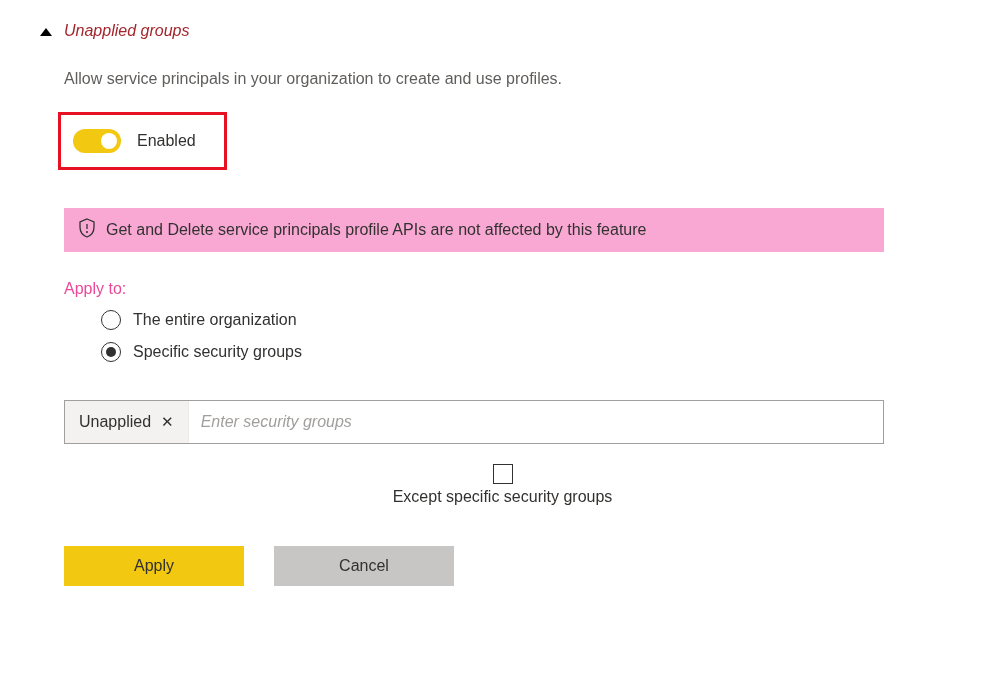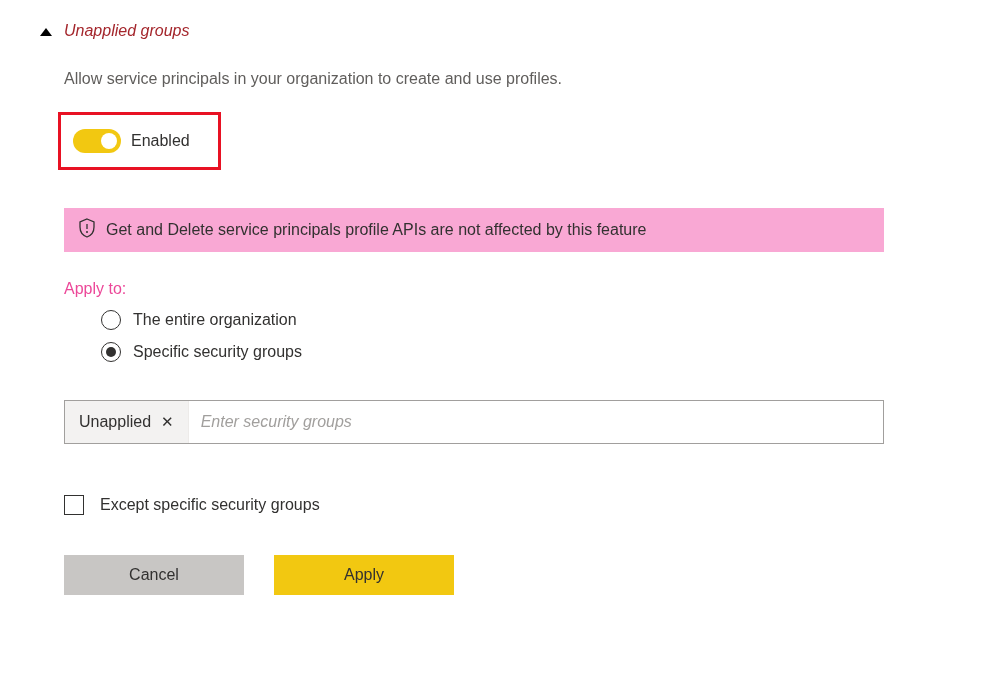--- a/index.html
+++ b/index.html
@@ -49,21 +49,21 @@
       font-size: 16px;
       margin-top: 28px;
       line-height: 1.4;
     }
     .highlight-box {
       border: 3px solid #e81123;
       display: inline-flex;
       align-items: center;
       padding: 14px 28px 14px 12px;
       margin-top: 22px;
-      gap: 10px;
+      gap: 16px;
       margin-left: -6px;
     }
     .toggle {
       width: 48px;
       height: 24px;
       border-radius: 12px;
       background: #f2c811;
       position: relative;
       cursor: pointer;
     }
@@ -163,23 +163,24 @@
       color: #a19f9d;
       font-size: 16px;
       display: flex;
       align-items: center;
       flex: 1;
       font-style: italic;
     }
     .checkbox-row {
       display: flex;
       align-items: center;
-      gap: 16px;
-      margin-top: 51px;
-      cursor: pointer;
+      gap: 4px;
+      margin-top: 20px;
+      cursor: pointer;
+      flex-direction: column;
     }
     .checkbox-box {
       width: 20px;
       height: 20px;
       border: 1.5px solid #323130;
       flex-shrink: 0;
     }
     .checkbox-label {
       font-size: 16px;
       color: #323130;
@@ -254,17 +255,17 @@
       </div>
       <div class="chip-placeholder">Enter security groups</div>
     </div>
 
     <div class="checkbox-row">
       <div class="checkbox-box"></div>
       <span class="checkbox-label">Except specific security groups</span>
     </div>
 
     <div class="button-row">
+      <button class="btn btn-primary">Apply</button>
       <button class="btn btn-secondary">Cancel</button>
-      <button class="btn btn-primary">Apply</button>
     </div>
   </div>
 </div>
 
 </body></html>

